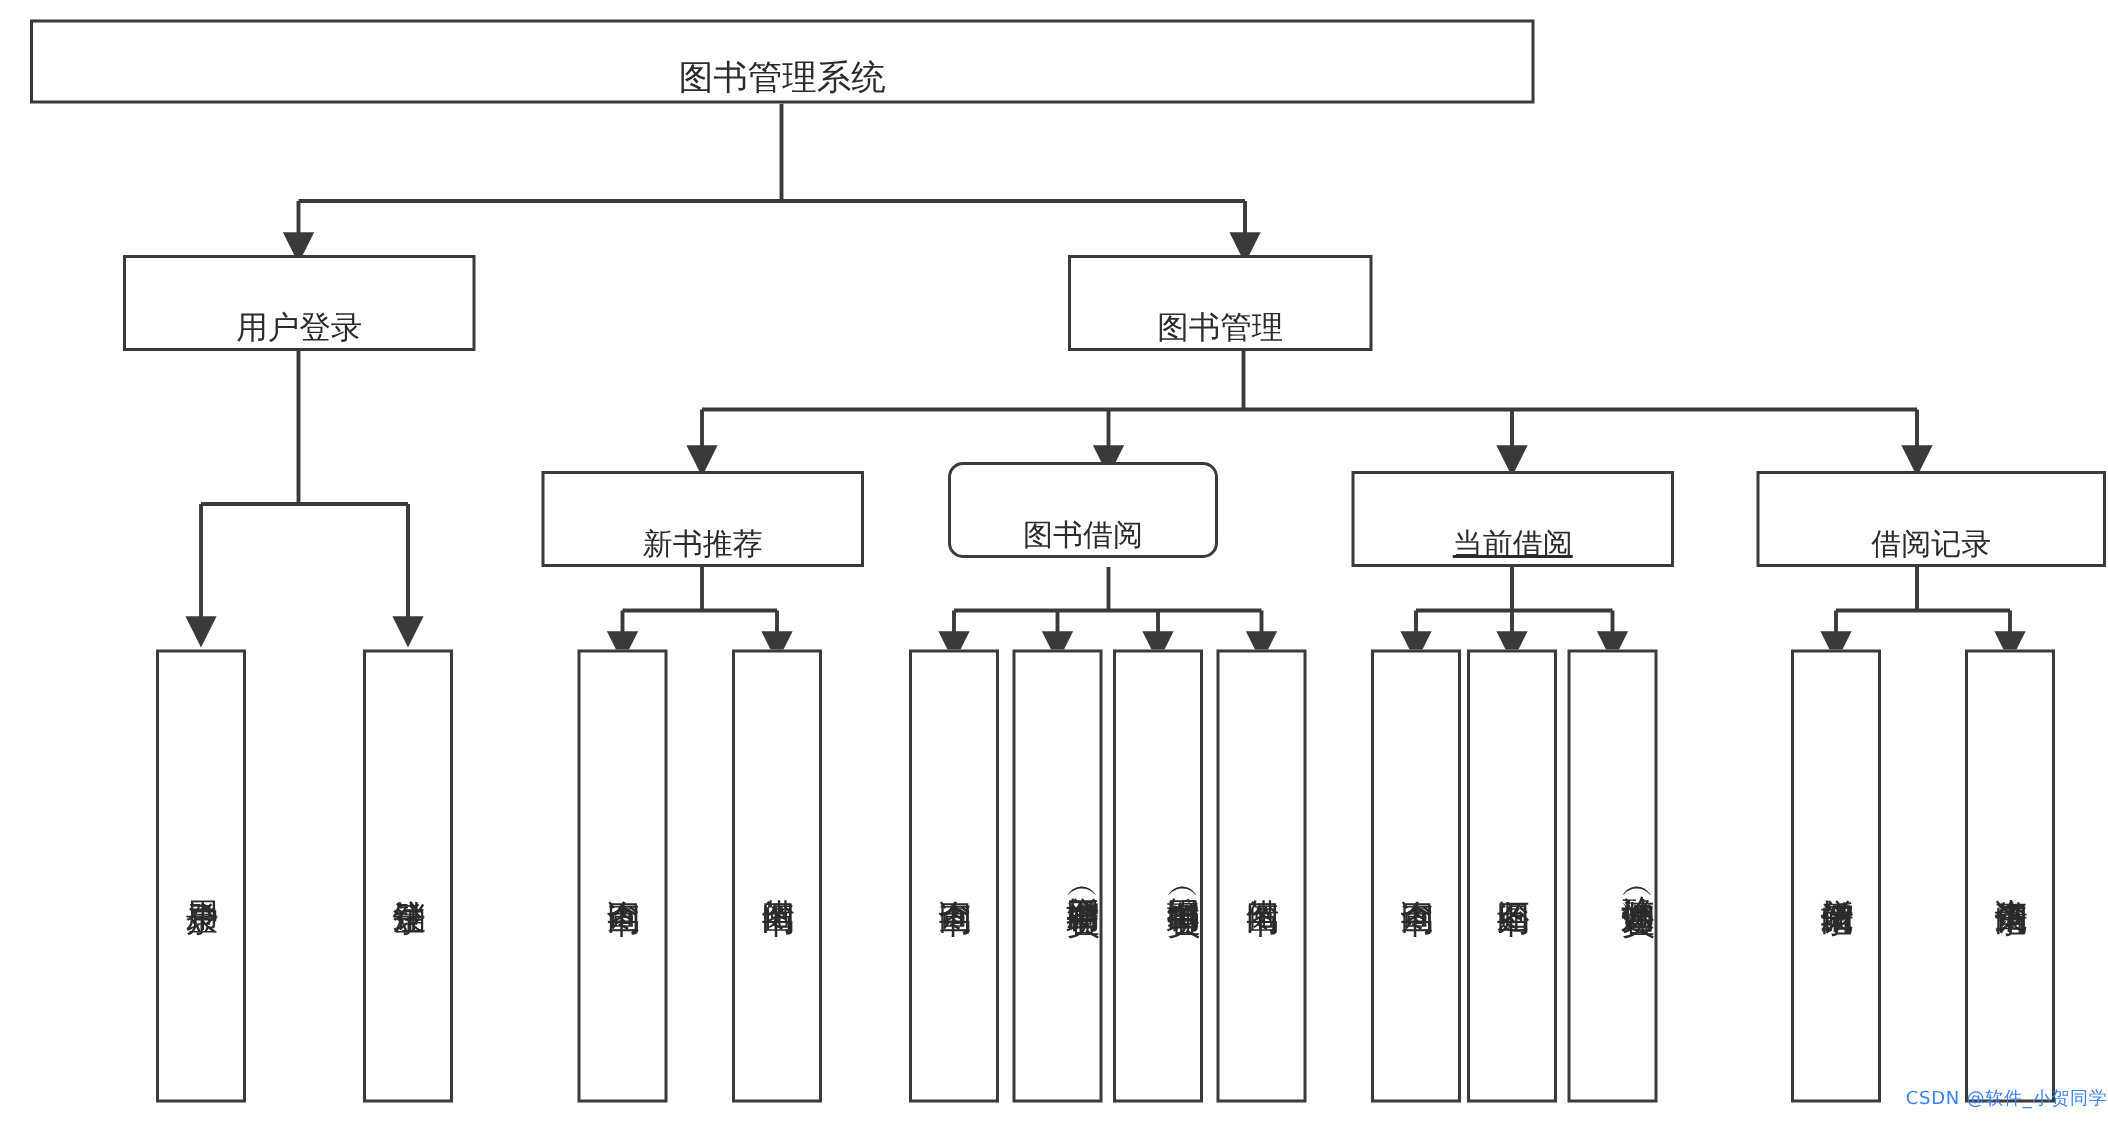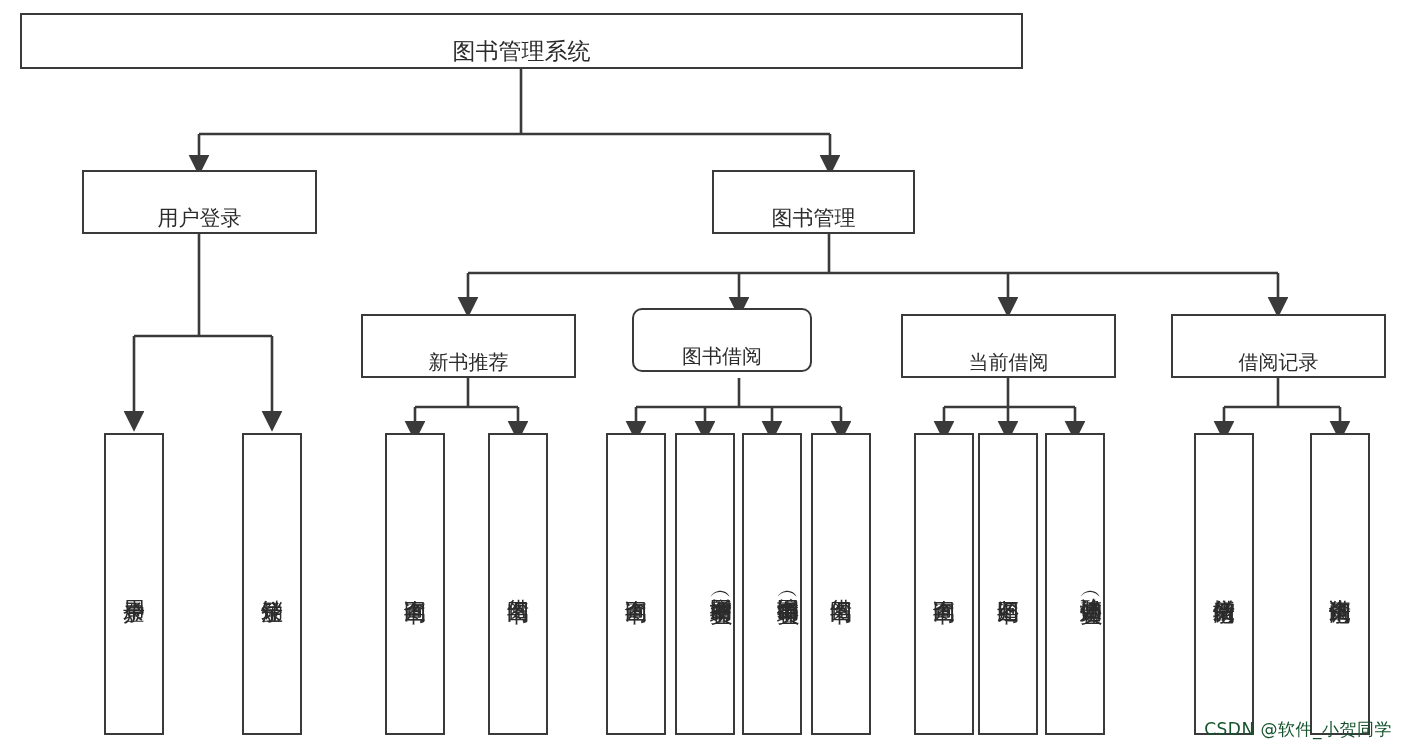--- a/index.html
+++ b/index.html
@@ -56,24 +56,24 @@
     white-space: nowrap;
   }
   .node.leaf.centered {
     align-items: center;
   }
   .leaf-text {
     display: block;
   }
   #watermark {
     position: absolute;
-    right: 13px;
+    right: 0;
     bottom: 6px;
-    font-size: 17px;
-    color: #14532d;
+    font-size: 12px;
+    color: #3b82f6;
     letter-spacing: 0.5px;
     white-space: nowrap;
   }
 </style>
 </head>
 <body>
 
 <div id="stage">
 
   <svg id="wires" viewBox="0 0 1405 747" xmlns="http://www.w3.org/2000/svg">
@@ -136,24 +136,24 @@
   <div class="node lvl2" style="left:712px; top:170px; width:203px; height:64px;">
     <span>图书管理</span>
   </div>
 
   <div class="node lvl3" style="left:361px; top:314px; width:215px; height:64px;">
     <span>新书推荐</span>
   </div>
   <div class="node lvl3" style="left:632px; top:308px; width:180px; height:64px;border-radius:10px;">
     <span>图书借阅</span>
   </div>
-  <div class="node lvl3" style="left:901px; top:314px; width:215px; height:64px;">
+  <div class="node lvl3" style="left:901px; top:314px; width:215px; height:64px;text-decoration:underline;">
     <span>当前借阅</span>
   </div>
-  <div class="node lvl3" style="left:1171px; top:314px; width:215px; height:64px;">
+  <div class="node lvl3" style="left:1171px; top:314px; width:233px; height:64px;">
     <span>借阅记录</span>
   </div>
 
   <div class="node leaf centered" style="left:104px; top:433px; width:60px; height:302px;">
     <span class="leaf-text">用户登录</span>
   </div>
   <div class="node leaf centered" style="left:242px; top:433px; width:60px; height:302px;">
     <span class="leaf-text">注销登录</span>
   </div>
 

